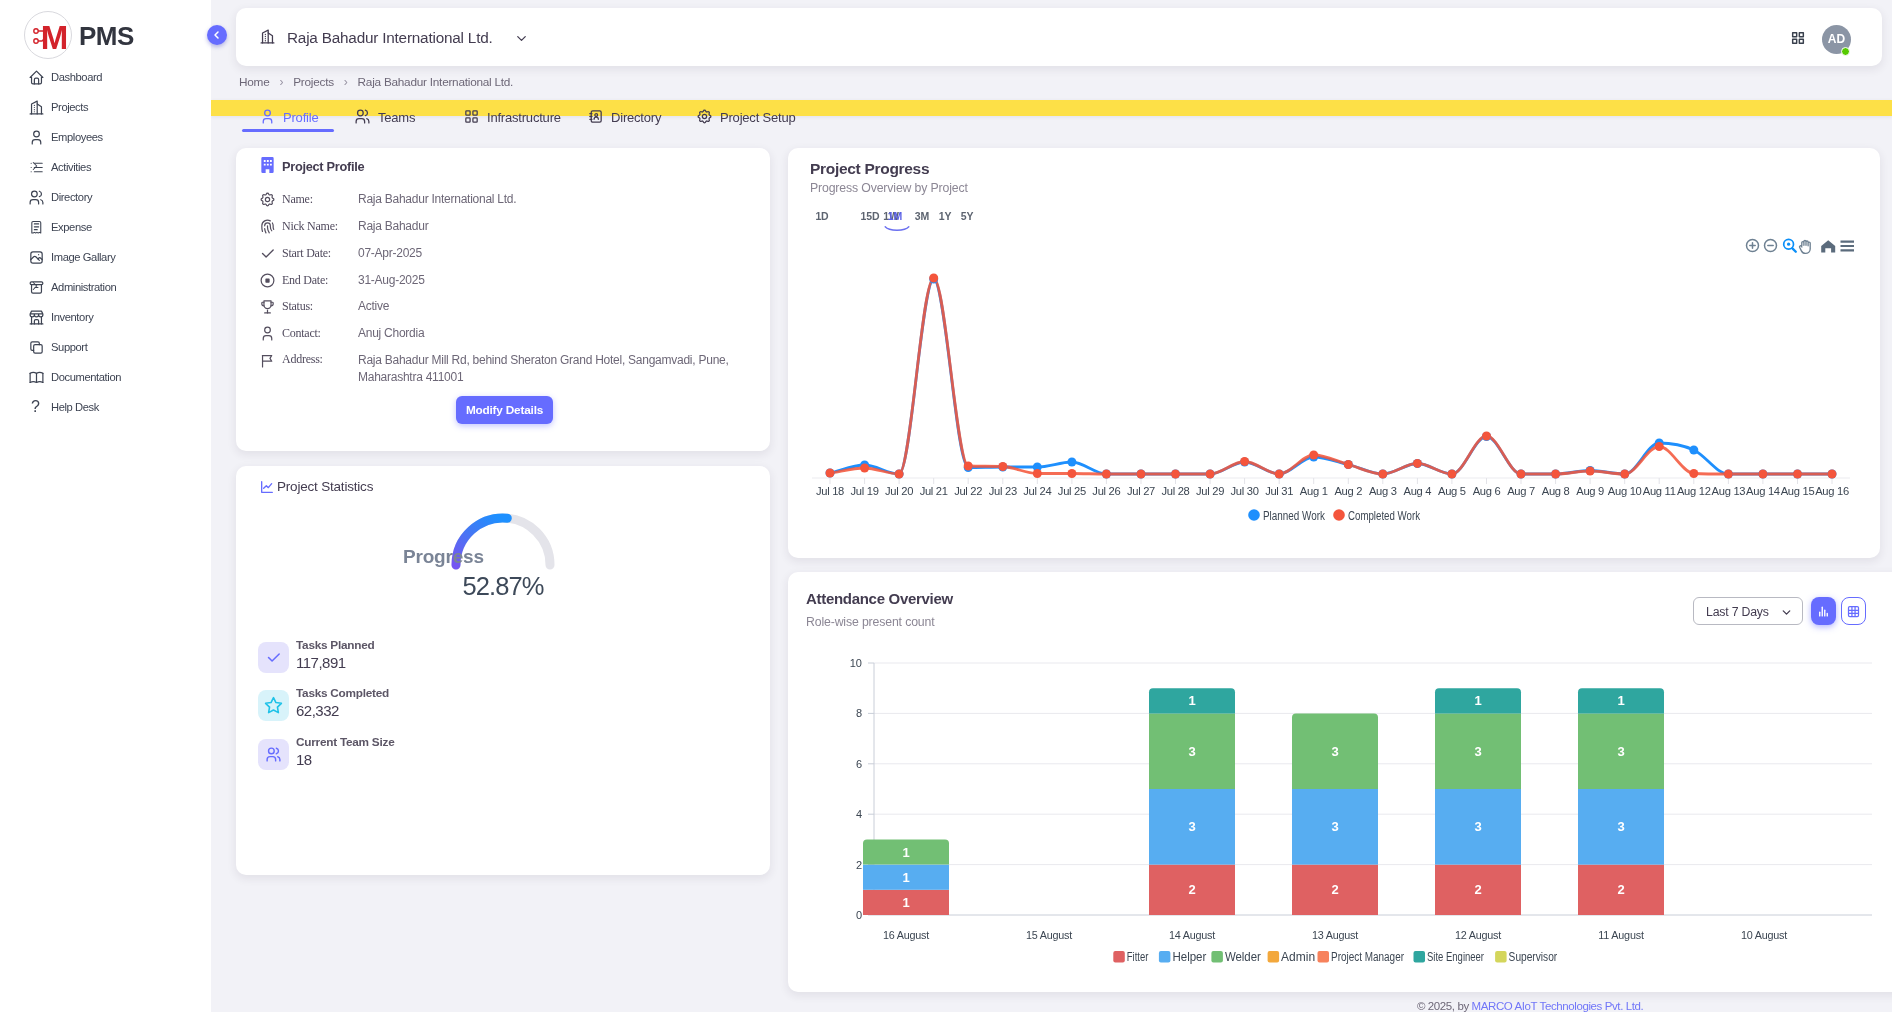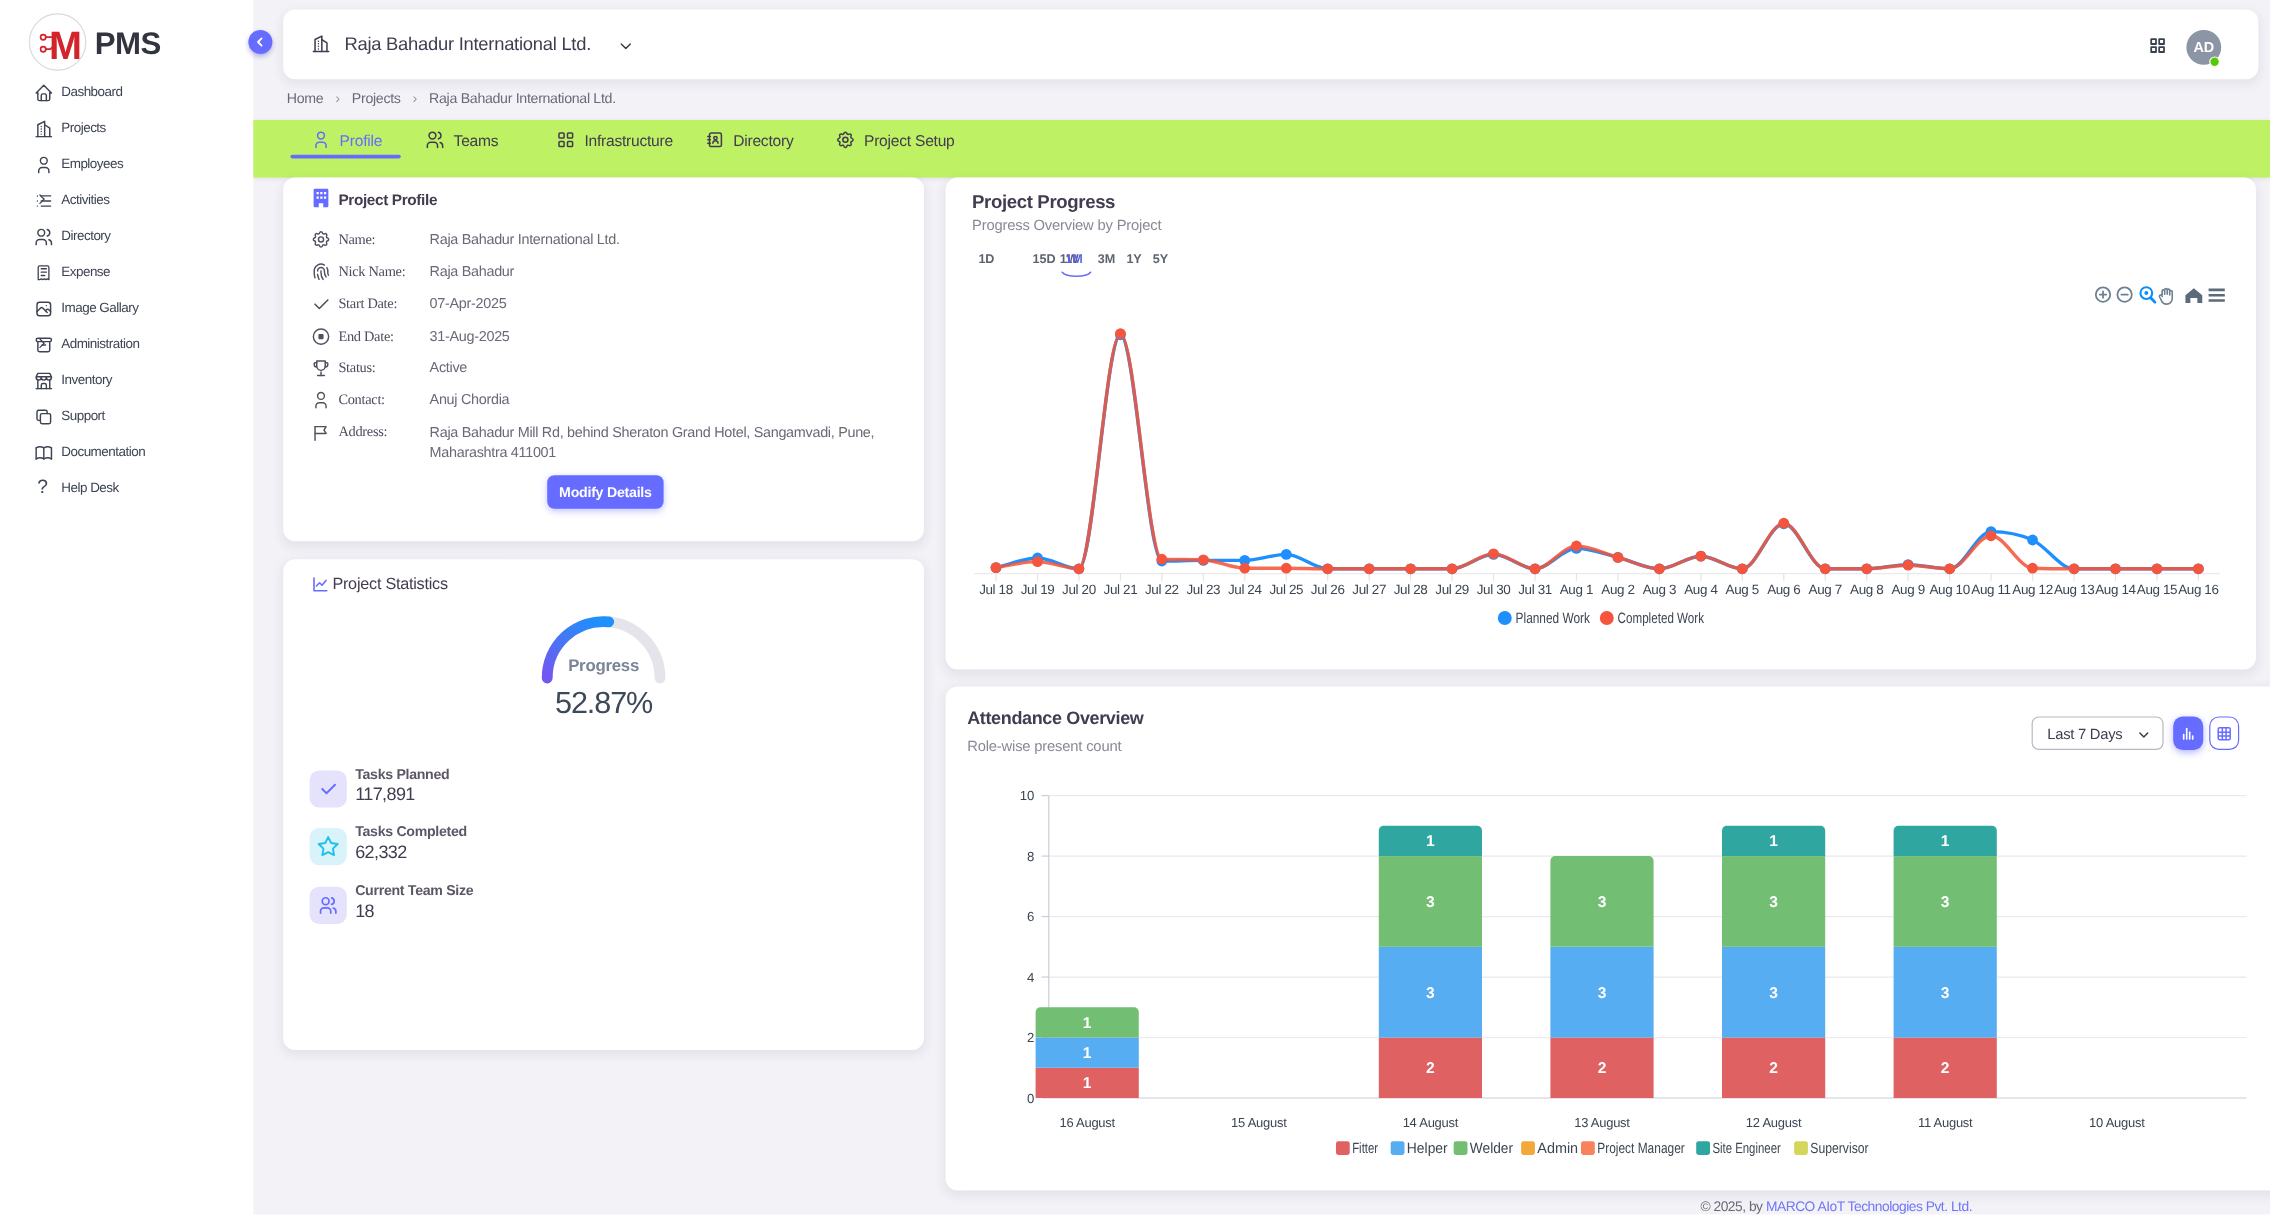--- a/index.html
+++ b/index.html
@@ -19,21 +19,21 @@
 .mchev { position:absolute; left:178px; top:8px; }
 #collapse-fab { left:207px; top:25px; width:20px; height:20px; border-radius:50%; background:#666cff; z-index:9; box-shadow:0 2px 4px rgba(80,80,200,.4); }
 #collapse-fab svg { position:absolute; left:4px; top:4px; }
 
 #topbar { left:236px; top:8px; width:1646px; height:58px; border-radius:10px; }
 #tb-title { left:287px; top:29px; font-size:15.3px; font-weight:500; letter-spacing:-0.2px; color:#433c50; }
 
 #bc { left:239px; top:75px; font-size:11.8px; letter-spacing:-0.25px; color:#6d6777; }
 #bc .sep { color:#9b96a5; padding:0 10px; font-size:12px; }
 
-#tabbar { left:211px; top:100px; width:1681px; height:48px; background:#bef264; box-shadow:0 1px 4px rgba(46,38,61,.08); }
+#tabbar { left:211px; top:100px; width:1681px; height:16px; background:#fde047; box-shadow:0 1px 4px rgba(46,38,61,.08); }
 .tab { position:absolute; top:8px; font-size:13px; font-weight:500; letter-spacing:-0.2px; color:#433c50; }
 .tab svg { vertical-align:-3px; margin-right:7px; }
 .tab.active { color:#666cff; }
 #tab-underline { left:242px; top:129px; width:92px; height:3px; background:#666cff; border-radius:2px; }
 
 #card-profile { left:236px; top:148px; width:534px; height:303px; }
 .pp-title { position:absolute; left:46px; top:11px; font-size:12.8px; font-weight:700; letter-spacing:-0.3px; color:#433c50; }
 .prow-ic { position:absolute; left:23px; }
 .prow-lb { position:absolute; left:46px; font-size:12px; letter-spacing:-0.25px; color:#514b5e;font-family:Liberation Serif, serif; }
 .prow-vl { position:absolute; left:122px; font-size:12px; letter-spacing:-0.25px; color:#6d6777; }
@@ -177,21 +177,21 @@
 <defs>
           <linearGradient id="ggrad" x1="0" y1="1" x2="0.85" y2="0">
             <stop offset="0" stop-color="#7456f2"></stop>
             <stop offset="0.6" stop-color="#3f7bf5"></stop>
             <stop offset="1" stop-color="#1e90ff"></stop>
           </linearGradient>
         </defs>
 <path d="M10,57 A47,47 0 0 1 104,57" fill="none" stroke="#e4e4ea" stroke-width="9" stroke-linecap="round"></path>
 <path d="M10,57 A47,47 0 0 1 61.3,10.2" fill="none" stroke="url(#ggrad)" stroke-width="9" stroke-linecap="round"></path>
 </svg>
-<div class="abs" style="left:167px;top:80px;width:200px;text-align:center;font-size:14px;font-weight:700;letter-spacing:-0.2px;color:#7a8496;">Progress</div>
+<div class="abs" style="left:167px;top:80px;width:200px;text-align:left;font-size:19px;font-weight:700;letter-spacing:-0.2px;color:#7a8496;">Progress</div>
 <div class="abs" style="left:167px;top:106px;width:200px;text-align:center;font-size:25.5px;letter-spacing:-0.9px;color:#3d4959;">52.87%</div>
 <div class="stat-ic" style="top:176px;background:#e5e3fc;"><svg style="margin:7px" width="17" height="17" viewBox="0 0 24 24" fill="none" stroke="#666cff" stroke-width="2.2" stroke-linecap="round" stroke-linejoin="round">
           <path d="M5 12l5 5l10 -10"></path>
         </svg></div>
 <div class="stat-lb" style="top:172px">Tasks Planned</div>
 <div class="stat-vl" style="top:188px">117,891</div>
 <div class="stat-ic" style="top:224px;background:#d8f3fa;"><svg style="margin:6px" width="19" height="19" viewBox="0 0 24 24" fill="none" stroke="#1fc2e8" stroke-width="2" stroke-linecap="round" stroke-linejoin="round">
           <path d="M12 17.75l-6.172 3.245l1.179 -6.873l-5 -4.867l6.9 -1l3.086 -6.253l3.086 6.253l6.9 1l-5 4.867l1.179 6.873z"></path>
         </svg></div>
 <div class="stat-lb" style="top:220px">Tasks Completed</div>

